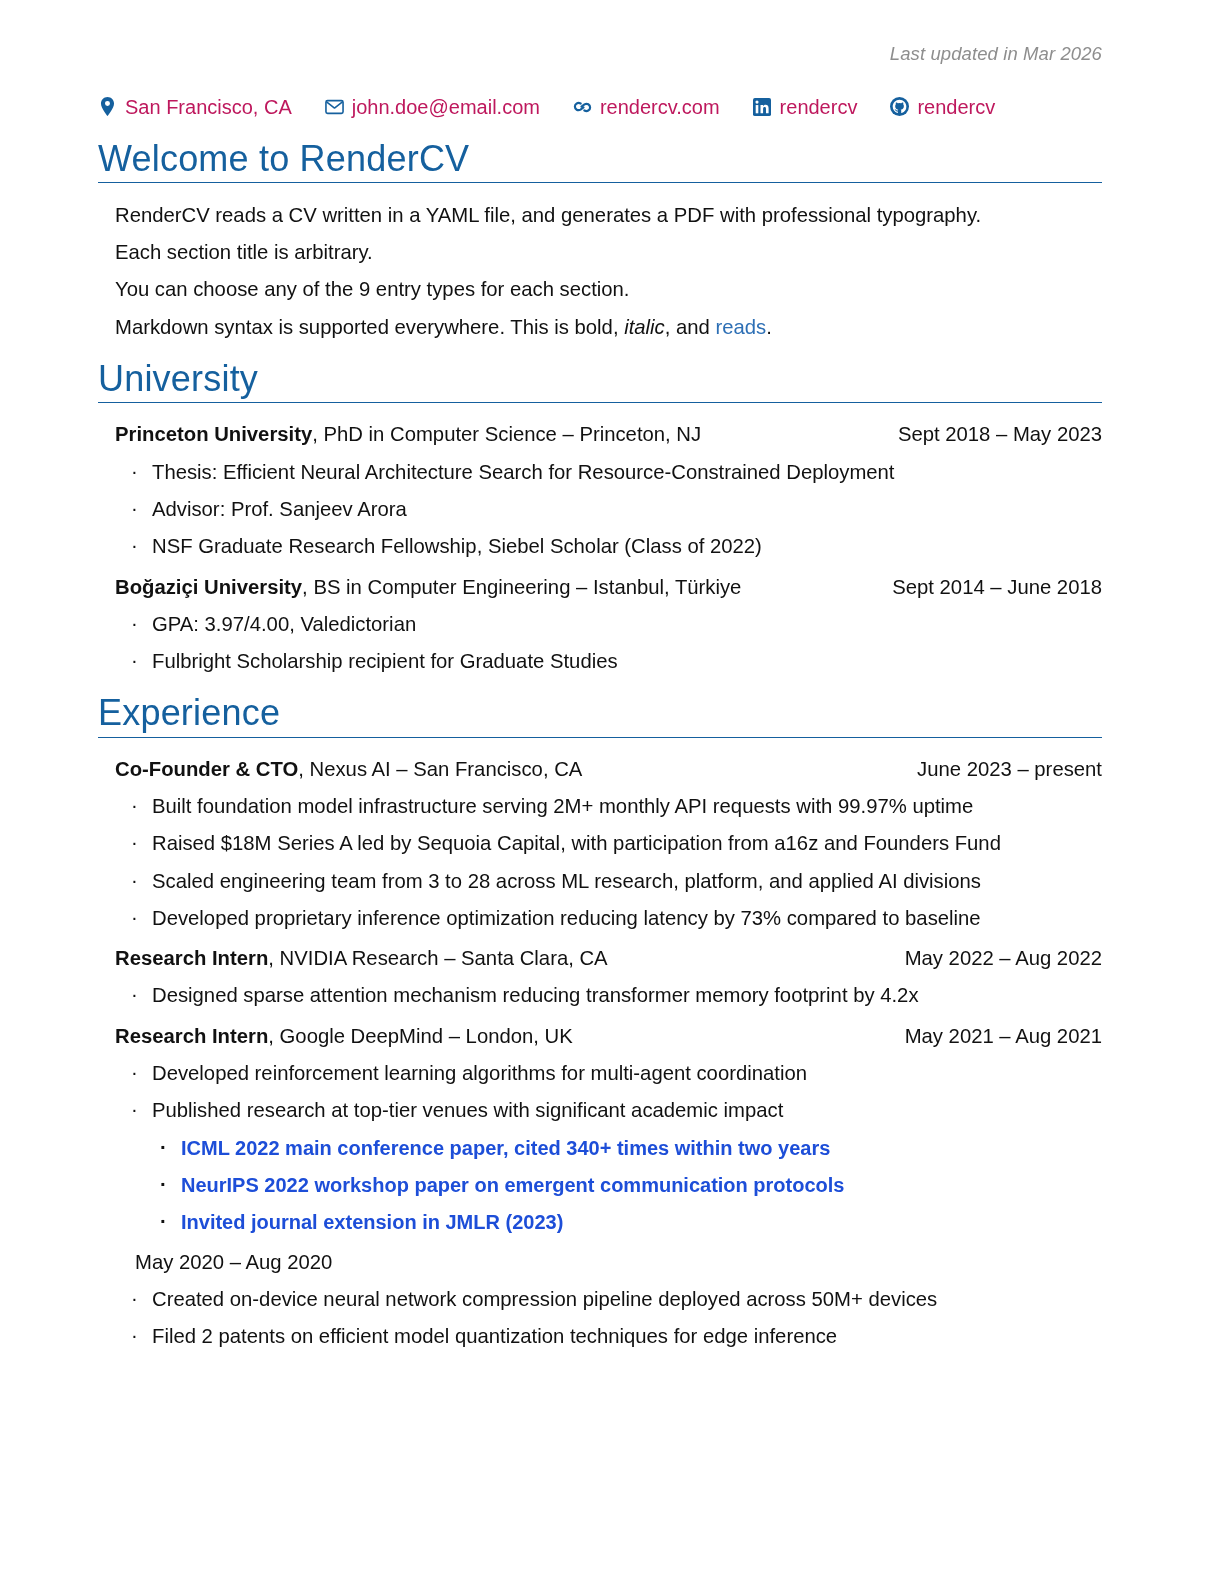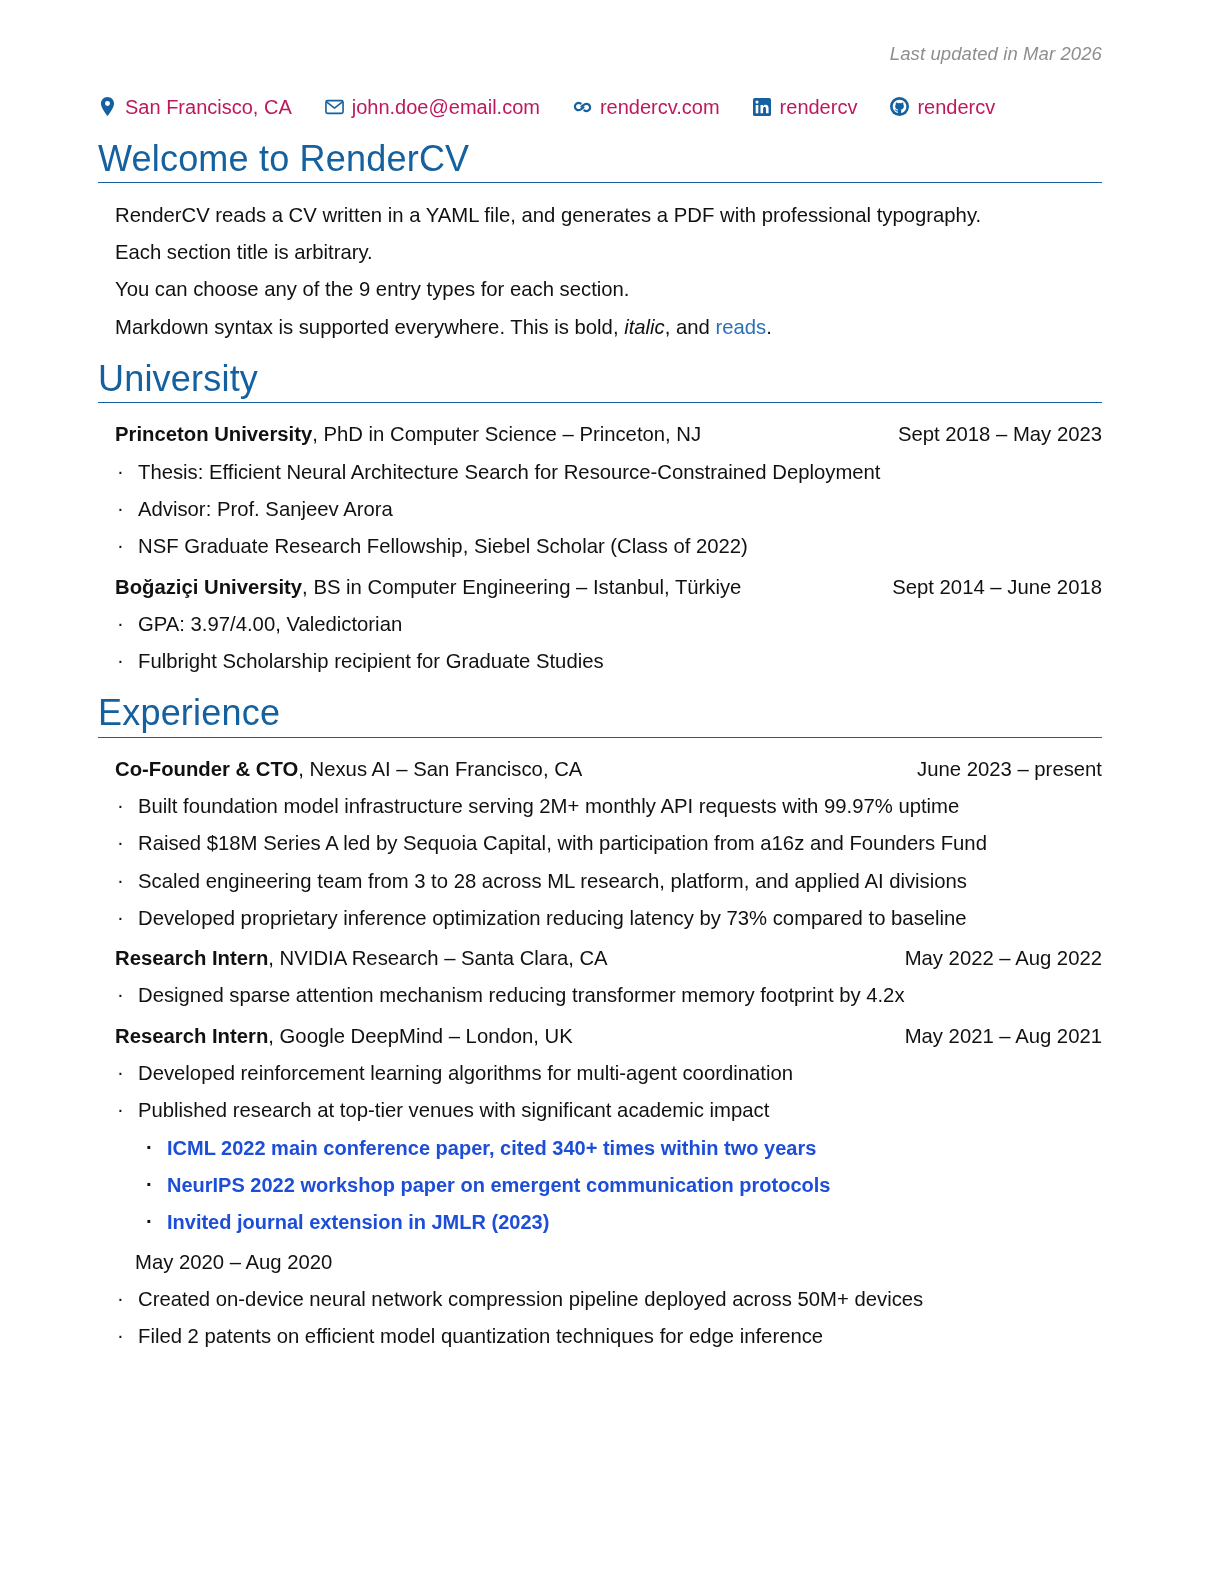--- a/index.html
+++ b/index.html
@@ -121,21 +121,21 @@
     color: #111111;
     font-size: 20.3px;
     white-space: nowrap;
     text-align: right;
     flex: 0 0 auto;
     padding-left: 20px;
   }
 
   ul.hl {
     list-style: none;
-    margin: 2px;
+    margin: 16px;
     padding: 0;
   }
   ul.hl > li {
     position: relative;
     font-size: 20.3px;
     line-height: 1;
     color: #111111;
     padding-left: 38px;
     margin-top: 17px;
   }

